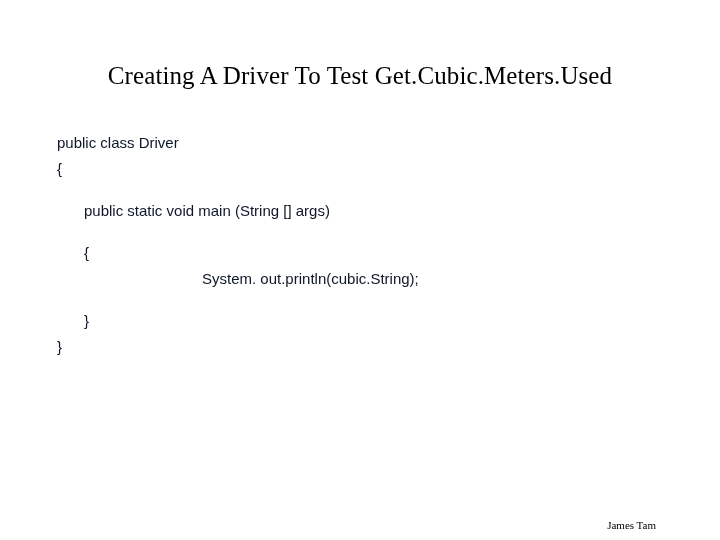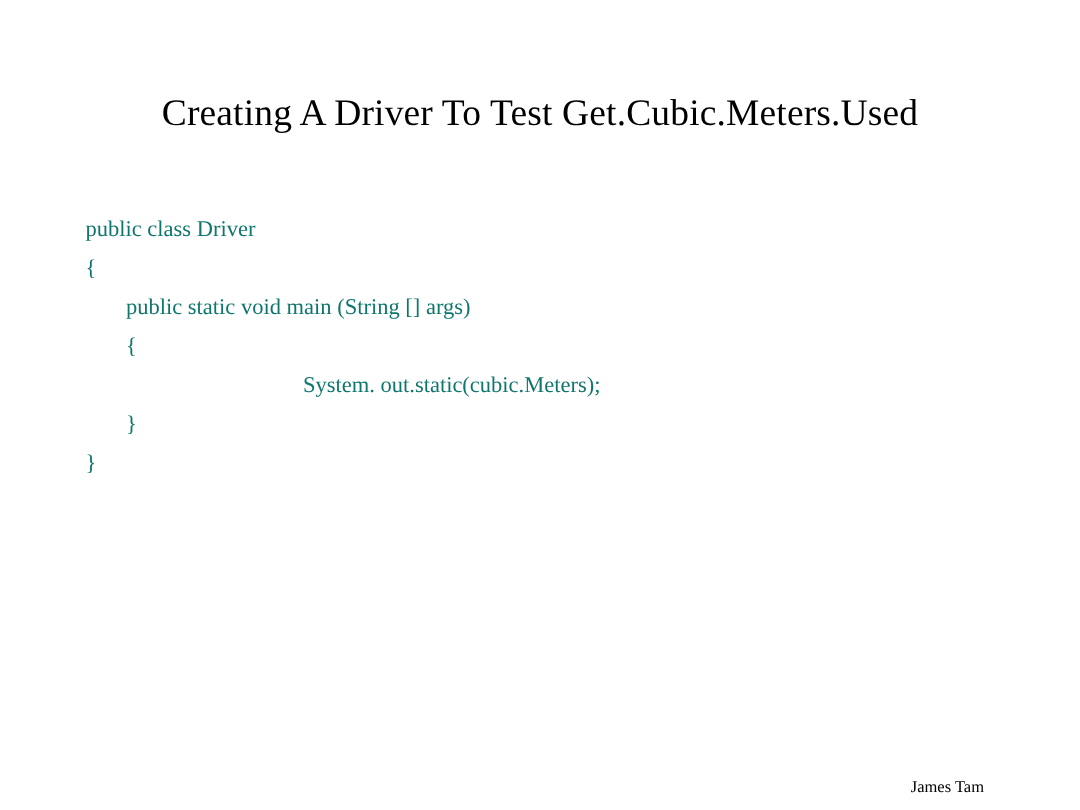--- a/index.html
+++ b/index.html
@@ -33,34 +33,34 @@
     line-height: 30px;
     letter-spacing: 0.1px;
     color: #000000;
     white-space: nowrap;
   }
 
   
   #code-block {
     position: absolute;
     left: 57px;
-    top: 140px;
+    top: 130px;
     width: 620px;
-    font-family: Liberation Serif, serif;
+    font-family: Liberation Sans, sans-serif;
     font-size: 15px;
     line-height: 26px;
-    color: #0f766e;
+    color: #0f172a;
   }
   .code-line {
     white-space: pre;
     height: 26px;
     display: block;
   }
   .indent-0 { padding-left: 0px; }
-  .indent-1 { padding-left: 27px; }
+  .indent-1 { padding-left: 27px; margin-top: 16px; }
   .indent-2 { padding-left: 145px; }
 
   
   .brace-row { height: 26px; }
 
   
   #footer-author {
     position: absolute;
     right: 64px;
     bottom: 8px;
@@ -76,20 +76,20 @@
 
 <div id="slide">
 
   <h1 id="slide-title">Creating A Driver To Test Get.Cubic.Meters.Used</h1>
 
   <div id="code-block">
     <span class="code-line indent-0">public class Driver</span>
     <span class="code-line indent-0 brace-row">{</span>
     <span class="code-line indent-1">public static void main (String [] args)</span>
     <span class="code-line indent-1 brace-row">{</span>
-    <span class="code-line indent-2">System. out.static(cubic.Meters);</span>
+    <span class="code-line indent-2">System. out.println(cubic.String);</span>
     <span class="code-line indent-1 brace-row">}</span>
     <span class="code-line indent-0 brace-row">}</span>
   </div>
 
   <div id="footer-author">James Tam</div>
 
 </div>
 
 </body></html>

